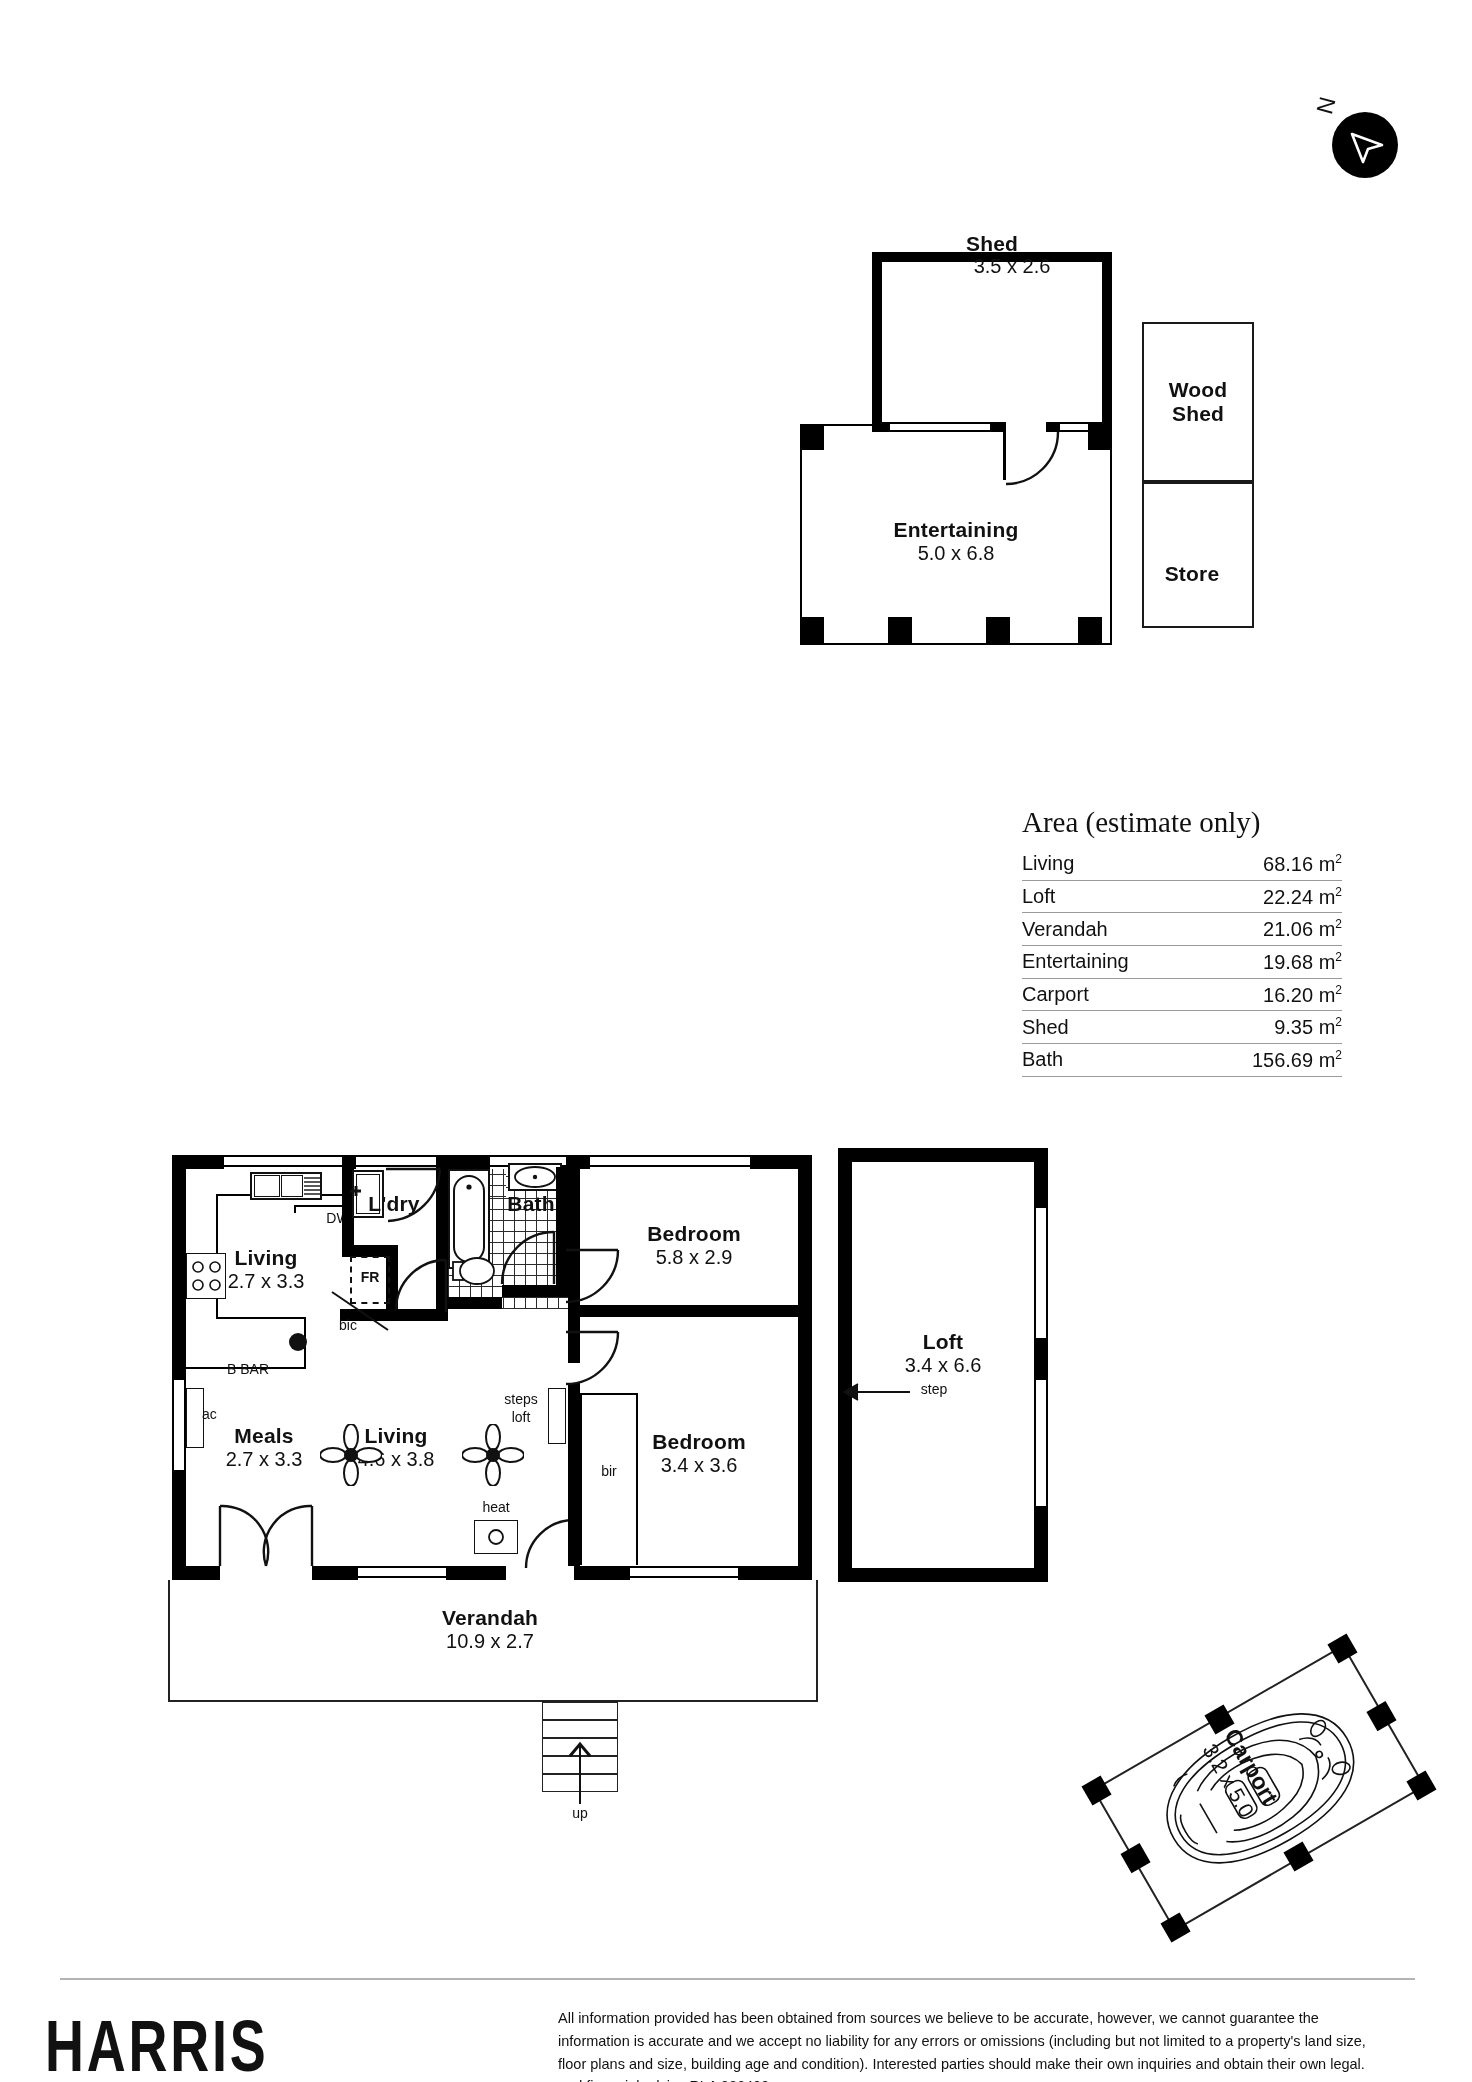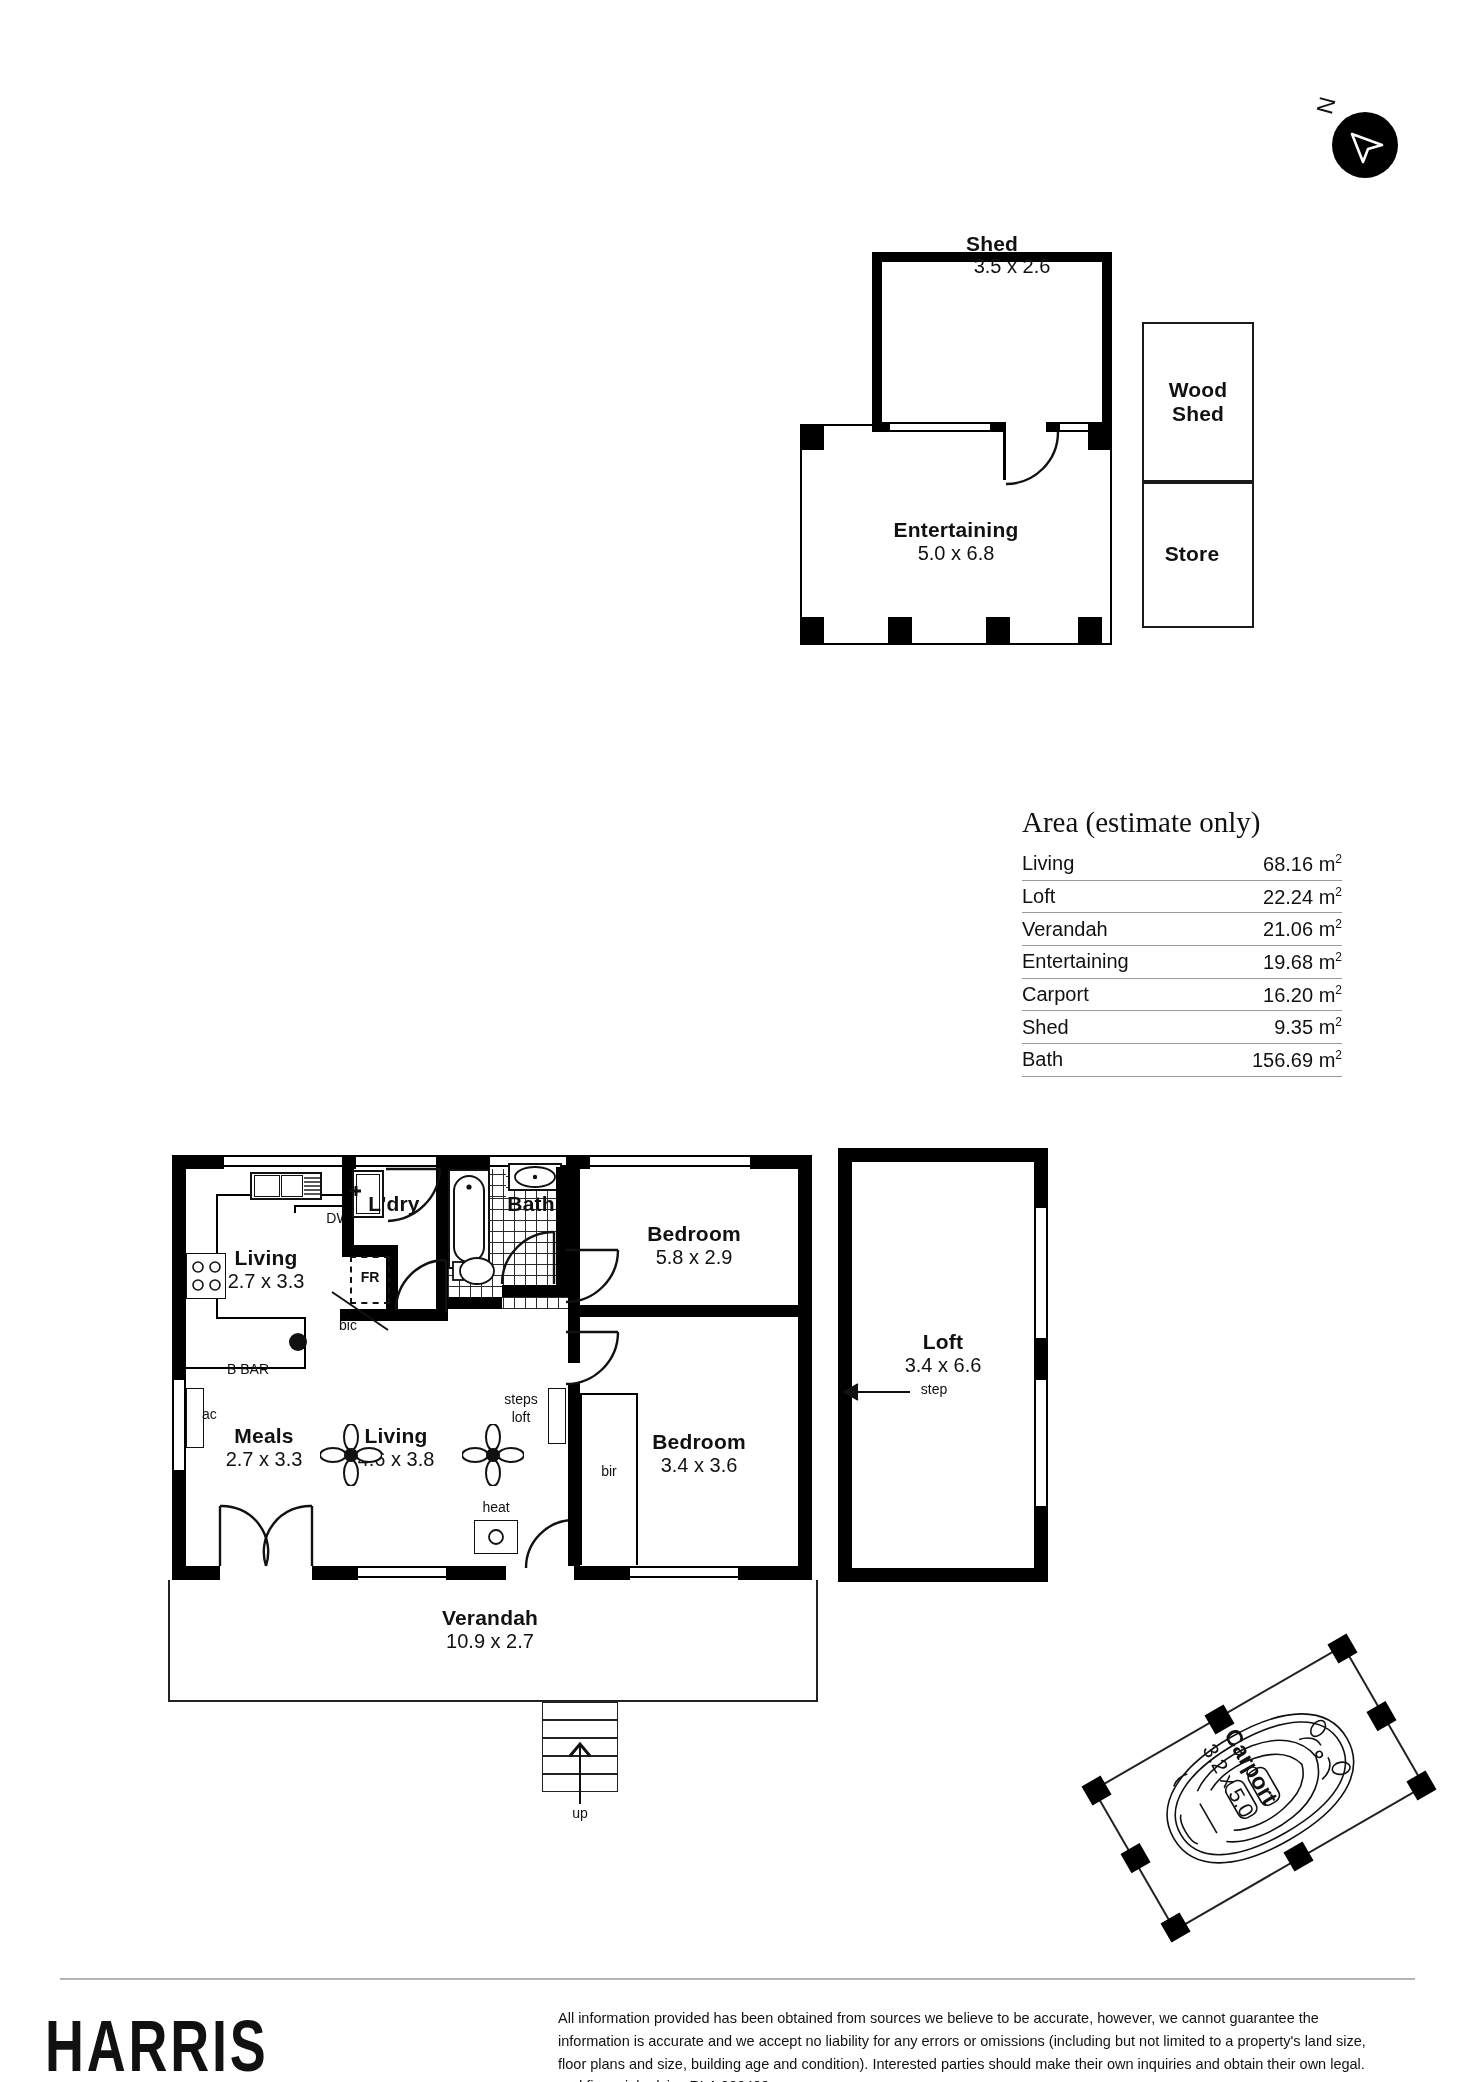--- a/index.html
+++ b/index.html
@@ -110,21 +110,21 @@
 
     <div class="lbl rname" style="left:800px;top:518px;width:312px">Entertaining</div>
     <div class="lbl rdim" style="left:800px;top:542px;width:312px">5.0 x 6.8</div>
   </div>
 
   <div>
     <div class="outline" style="left:1142px;top:322px;width:112px;height:160px"></div>
     <div class="outline" style="left:1142px;top:482px;width:112px;height:146px"></div>
     <div class="lbl rname" style="left:1142px;top:378px;width:112px">Wood</div>
     <div class="lbl rname" style="left:1142px;top:402px;width:112px">Shed</div>
-    <div class="lbl rname" style="left:1142px;top:542px;width:100px">Store</div>
+    <div class="lbl rname" style="left:1142px;top:562px;width:100px">Store</div>
   </div>
 
   <div class="abs" id="areabox">
     <div class="atitle">Area (estimate only)</div>
     <table>
       <tbody id="area-rows">
           <tr>
             <td>Living</td>
             <td class="v">68.16 m<sup>2</sup></td>
           </tr>

